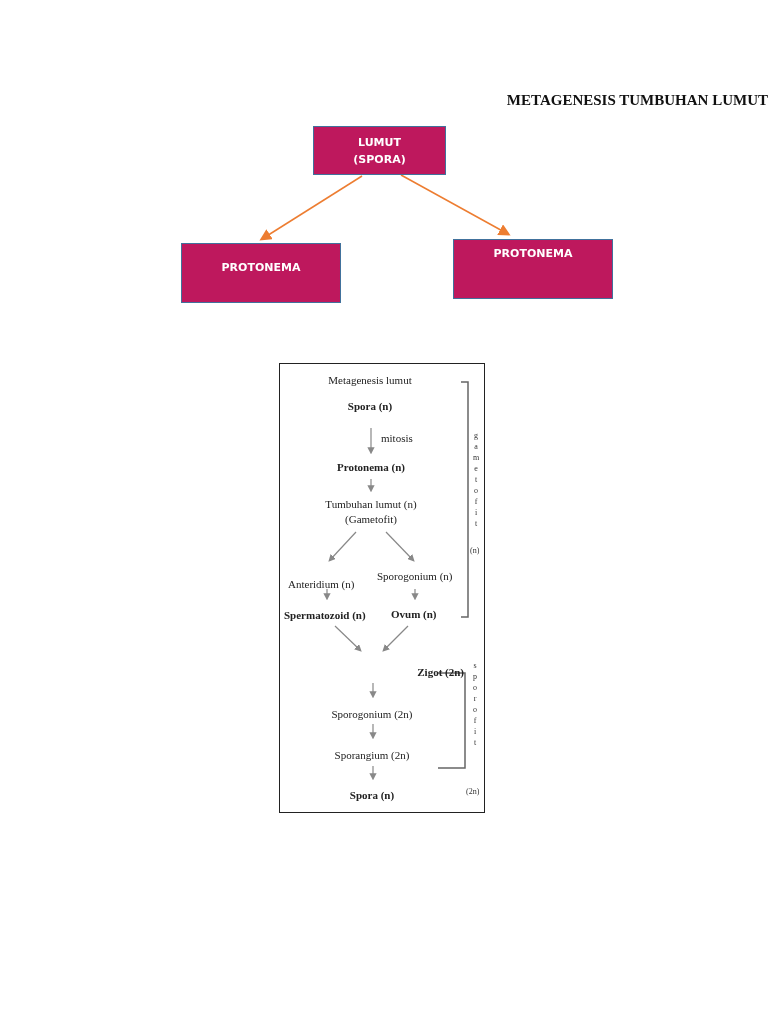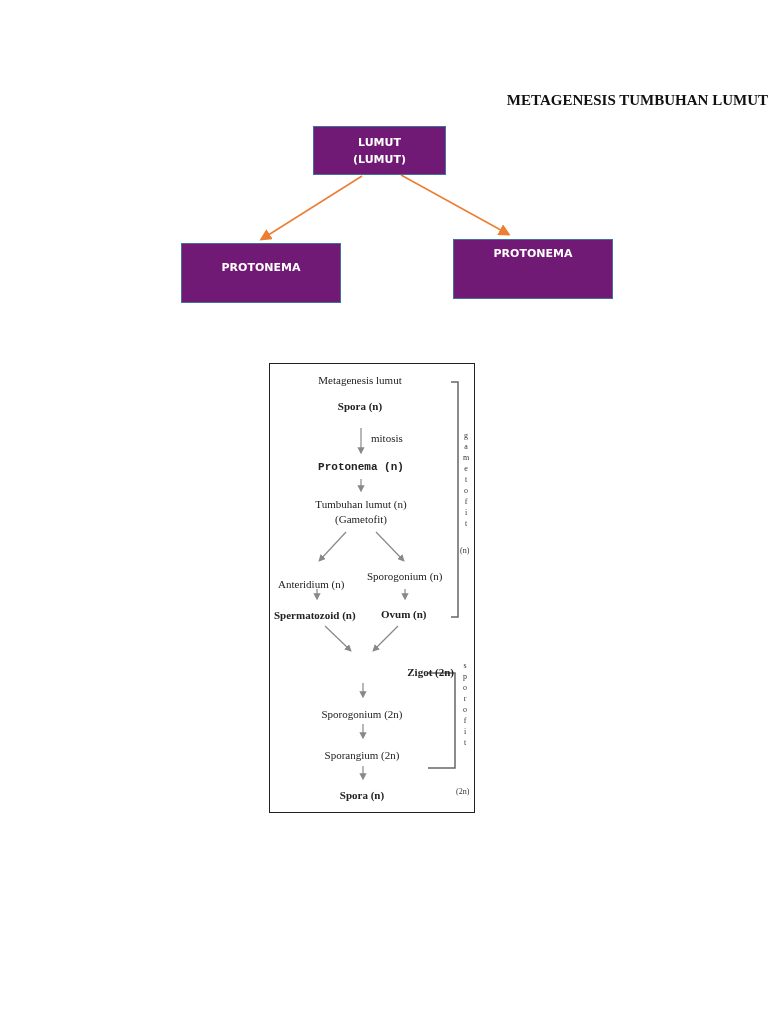--- a/index.html
+++ b/index.html
@@ -5,31 +5,31 @@
     html, body { margin: 0; padding: 0; }
     body {
       width: 768px; height: 1024px; background: #ffffff; position: relative;
       overflow: hidden; font-family: "Liberation Serif", serif;
     }
     .title {
       position: absolute; left: 0; width: 768px; top: 92px; text-align: right;
       font-family: "Liberation Serif", serif; font-weight: bold; font-size: 15px; color: #111;
     }
     .box {
-      position: absolute; background: #701a75; border: 1px solid #41719c;
+      position: absolute; background: #be185d; border: 1px solid #41719c;
       color: #fff; font-family: "DejaVu Sans", sans-serif; font-weight: bold;
       font-size: 11px; text-align: center; box-sizing: border-box;
     }
     .box-top { left: 313px; top: 126px; width: 133px; height: 49px; padding-top: 7px; line-height: 17px; }
     .box-left { left: 181px; top: 243px; width: 160px; height: 60px; padding-top: 17px; }
     .box-right { left: 453px; top: 239px; width: 160px; height: 60px; padding-top: 7px; }
     svg.arrows { position: absolute; left: 0; top: 0; }
 
     .panel {
-      position: absolute; left: 269px; top: 363px; width: 206px; height: 450px;
+      position: absolute; left: 279px; top: 363px; width: 206px; height: 450px;
       border: 1px solid #222; box-sizing: border-box; background: #fff;
     }
     .node {
       position: absolute; font-family: "Liberation Serif", serif; font-size: 11px;
       color: #222; white-space: nowrap; text-align: center;
     }
     .vert {
       position: absolute; font-family: "Liberation Serif", serif; font-size: 8px; color: #333;
       width: 10px; text-align: center; line-height: 11px;
     }
@@ -48,21 +48,21 @@
     <marker id="grayhead" markerWidth="6" markerHeight="6" refX="4" refY="3" orient="auto">
       <path d="M0,0 L6,3 L0,6 z" fill="#888"></path>
     </marker>
   </defs>
   <line x1="362" y1="176" x2="262" y2="239" stroke="#ed7d31" stroke-width="1.5" marker-end="url(#orangehead)"></line>
   <line x1="401" y1="175" x2="508" y2="234" stroke="#ed7d31" stroke-width="1.5" marker-end="url(#orangehead)"></line>
 </svg>
 
 <div class="box box-top">
   <div>LUMUT</div>
-  <div>(LUMUT)</div>
+  <div>(SPORA)</div>
 </div>
 <div class="box box-left">
   <span>PROTONEMA</span>
 </div>
 <div class="box box-right">
   <span>PROTONEMA</span>
 </div>
 
 <div class="panel">
   <svg width="206" height="450" style="position:absolute;left:0;top:0;">
@@ -80,21 +80,21 @@
     <line x1="93" y1="402" x2="93" y2="414" stroke="#888" stroke-width="1.2" marker-end="url(#grayhead)"></line>
 
     <polyline points="181,18 188,18 188,253 181,253" fill="none" stroke="#666" stroke-width="1.5"></polyline>
 
     <polyline points="158,309 185,309 185,404 158,404" fill="none" stroke="#666" stroke-width="1.5"></polyline>
   </svg>
 
   <div class="node" style="left:0;width:180px;top:10px;">Metagenesis lumut</div>
   <div class="node" style="left:0;width:180px;top:36px;font-weight:bold;">Spora (n)</div>
   <div class="node" style="left:101px;top:68px;font-size:11px;">mitosis</div>
-  <div class="node" style="left:0;width:182px;top:97px;font-weight:bold;font-family:Liberation Mono, monospace;">Protonema (n)</div>
+  <div class="node" style="left:0;width:182px;top:97px;font-weight:bold;">Protonema (n)</div>
   <div class="node" style="left:0;width:182px;top:134px;">Tumbuhan lumut (n)</div>
   <div class="node" style="left:0;width:182px;top:149px;">(Gametofit)</div>
   <div class="node" style="left:8px;top:206px;margin-top:8px;">Anteridium (n)</div>
   <div class="node" style="left:97px;top:206px;">Sporogonium (n)</div>
   <div class="node" style="left:4px;top:245px;font-weight:bold;">Spermatozoid (n)</div>
   <div class="node" style="left:111px;top:244px;font-weight:bold;">Ovum (n)</div>
   <div class="node" style="left:0;width:184px;top:302px;font-weight:bold;text-align:right;">Zigot (2n)</div>
   <div class="node" style="left:0;width:184px;top:344px;">Sporogonium (2n)</div>
   <div class="node" style="left:0;width:184px;top:385px;">Sporangium (2n)</div>
   <div class="node" style="left:0;width:184px;top:425px;font-weight:bold;">Spora (n)</div>

